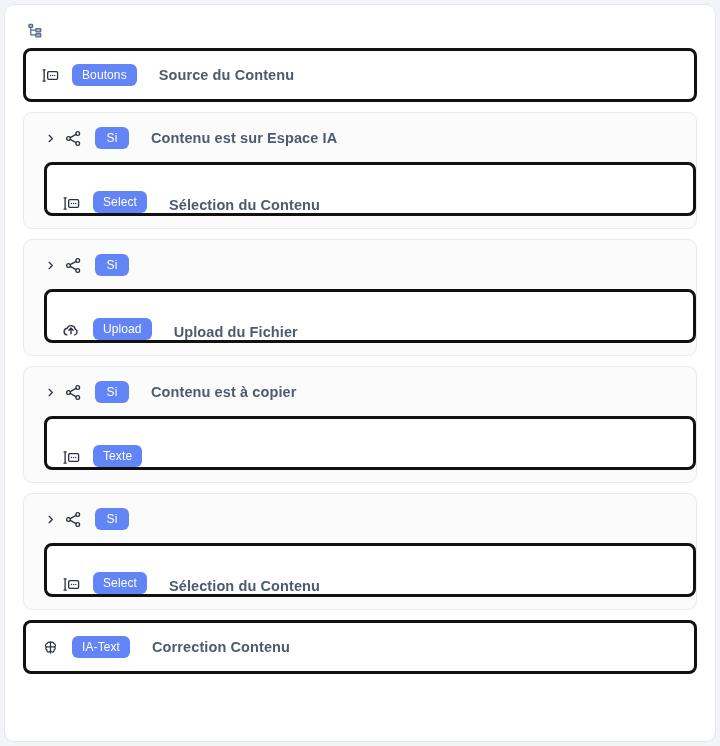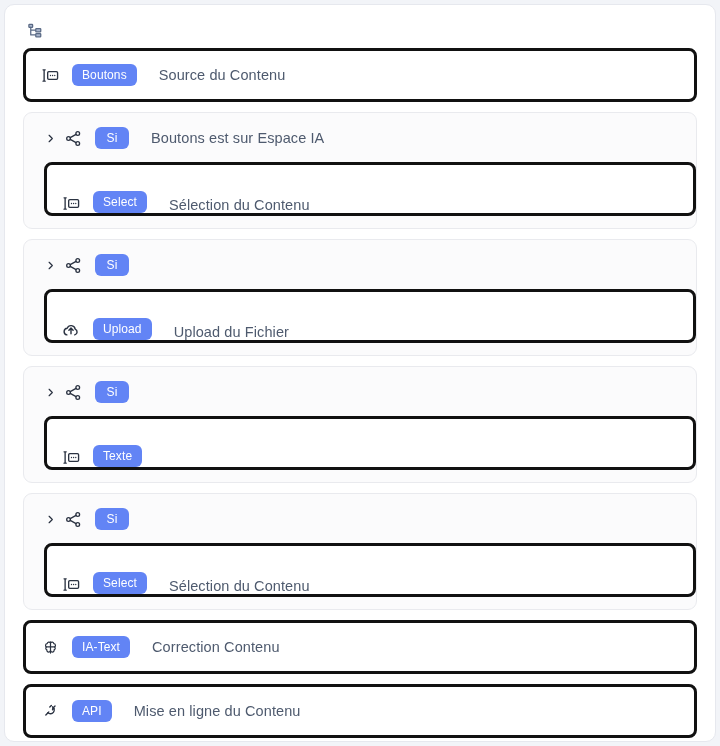--- a/index.html
+++ b/index.html
@@ -126,20 +126,21 @@
   }
 
   .badge.sm { padding: 6px 9px; }
 
   .label {
     margin-left: 22px;
     font-size: 14.5px;
     color: #4e5a6e;
     white-space: nowrap;
     letter-spacing: .1px;
+    font-weight: bold;
   }
 
   .cond-row .label { margin-left: 22px; }
 </style>
 </head>
 <body>
 
 <div id="page">
   <div class="canvas">
     <div class="canvas-inner">
@@ -176,21 +177,21 @@
   </span>
               <span class="icn">
     <svg width="17" height="17" viewBox="0 0 24 24" fill="none" stroke="#2b3342" stroke-width="1.9" stroke-linecap="round" stroke-linejoin="round">
       <circle cx="18" cy="5" r="2.6"></circle>
       <circle cx="18" cy="19" r="2.6"></circle>
       <circle cx="5" cy="12" r="2.6"></circle>
       <path d="M7.4 10.8 15.6 6.3M7.4 13.2l8.2 4.5"></path>
     </svg>
   </span>
               <span class="badge sm">Si</span>
-              <span class="label">Boutons est sur Espace IA</span>
+              <span class="label">Contenu est sur Espace IA</span>
             </div>
             <div class="node nested">
               <span class="icn">
     <svg width="17" height="17" viewBox="0 0 24 24" fill="none" stroke="#2b3342" stroke-width="1.9" stroke-linecap="round" stroke-linejoin="round">
       <path d="M3 4v16M1.5 4h3M1.5 20h3"></path>
       <rect x="8" y="6.5" width="14" height="11" rx="1.6"></rect>
       <path d="M12 12h.01M15 12h.01M18 12h.01"></path>
     </svg>
   </span>
               <span class="badge">Select</span>
@@ -234,20 +235,21 @@
   </span>
               <span class="icn">
     <svg width="17" height="17" viewBox="0 0 24 24" fill="none" stroke="#2b3342" stroke-width="1.9" stroke-linecap="round" stroke-linejoin="round">
       <circle cx="18" cy="5" r="2.6"></circle>
       <circle cx="18" cy="19" r="2.6"></circle>
       <circle cx="5" cy="12" r="2.6"></circle>
       <path d="M7.4 10.8 15.6 6.3M7.4 13.2l8.2 4.5"></path>
     </svg>
   </span>
               <span class="badge sm">Si</span>
+              <span class="label">Contenu est à copier</span>
             </div>
             <div class="node nested">
               <span class="icn">
     <svg width="17" height="17" viewBox="0 0 24 24" fill="none" stroke="#2b3342" stroke-width="1.9" stroke-linecap="round" stroke-linejoin="round">
       <path d="M3 4v16M1.5 4h3M1.5 20h3"></path>
       <rect x="8" y="6.5" width="14" height="11" rx="1.6"></rect>
       <path d="M12 12h.01M15 12h.01M18 12h.01"></path>
     </svg>
   </span>
               <span class="badge">Texte</span>
@@ -287,28 +289,17 @@
     <svg width="17" height="17" viewBox="0 0 24 24" fill="none" stroke="#2b3342" stroke-width="1.7" stroke-linecap="round" stroke-linejoin="round">
       <path d="M12 4.2v15.6"></path>
       <path d="M12 5.4a2.6 2.6 0 0 0-4.7 1.1A2.5 2.5 0 0 0 5 9.1c0 .9.5 1.7 1.2 2.1A2.6 2.6 0 0 0 5.3 13c0 1.1.7 2 1.6 2.4a2.5 2.5 0 0 0 2.4 3.1c1.2 0 2.3-.8 2.7-1.9"></path>
       <path d="M12 5.4a2.6 2.6 0 0 1 4.7 1.1A2.5 2.5 0 0 1 19 9.1c0 .9-.5 1.7-1.2 2.1A2.6 2.6 0 0 1 18.7 13c0 1.1-.7 2-1.6 2.4a2.5 2.5 0 0 1-2.4 3.1c-1.2 0-2.3-.8-2.7-1.9"></path>
       <path d="M6.2 11.2H12M17.8 11.2H12"></path>
     </svg>
   </span>
             <span class="badge">IA-Text</span>
             <span class="label">Correction Contenu</span>
           </div>
-          <div class="node">
-            <span class="icn">
-    <svg width="17" height="17" viewBox="0 0 24 24" fill="none" stroke="#2b3342" stroke-width="1.9" stroke-linecap="round" stroke-linejoin="round">
-      <path d="M14.8 5.4a5.3 5.3 0 1 1-6.6 8.2"></path>
-      <path d="M18.4 4.2 15 7.6M9.6 12.8 5.4 17"></path>
-      <path d="M13.2 3.5 11 5.7M17 7.3l-2.2 2.2"></path>
-    </svg>
-  </span>
-            <span class="badge">API</span>
-            <span class="label">Mise en ligne du Contenu</span>
-          </div>
         </div>
 
     </div>
   </div>
 </div>
 
 </body></html>

